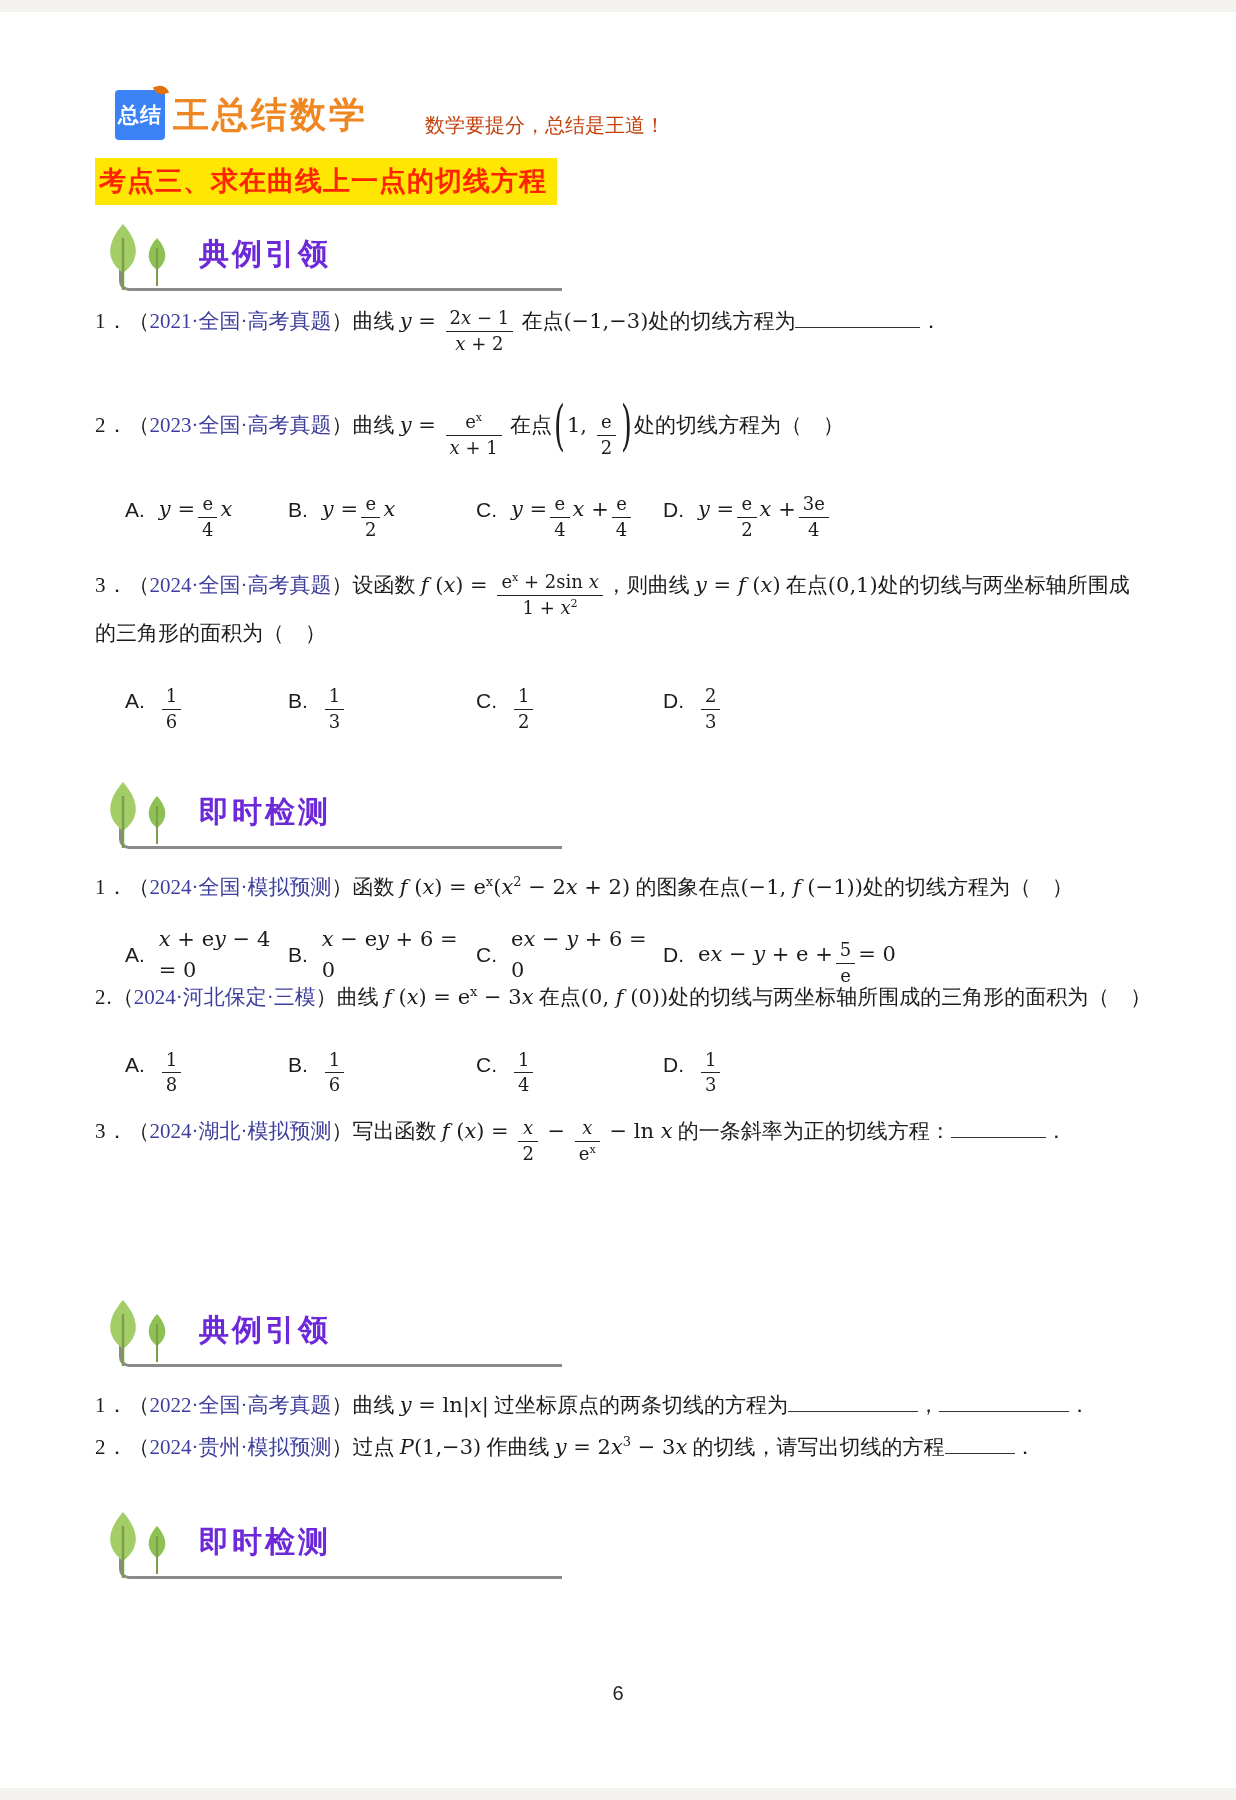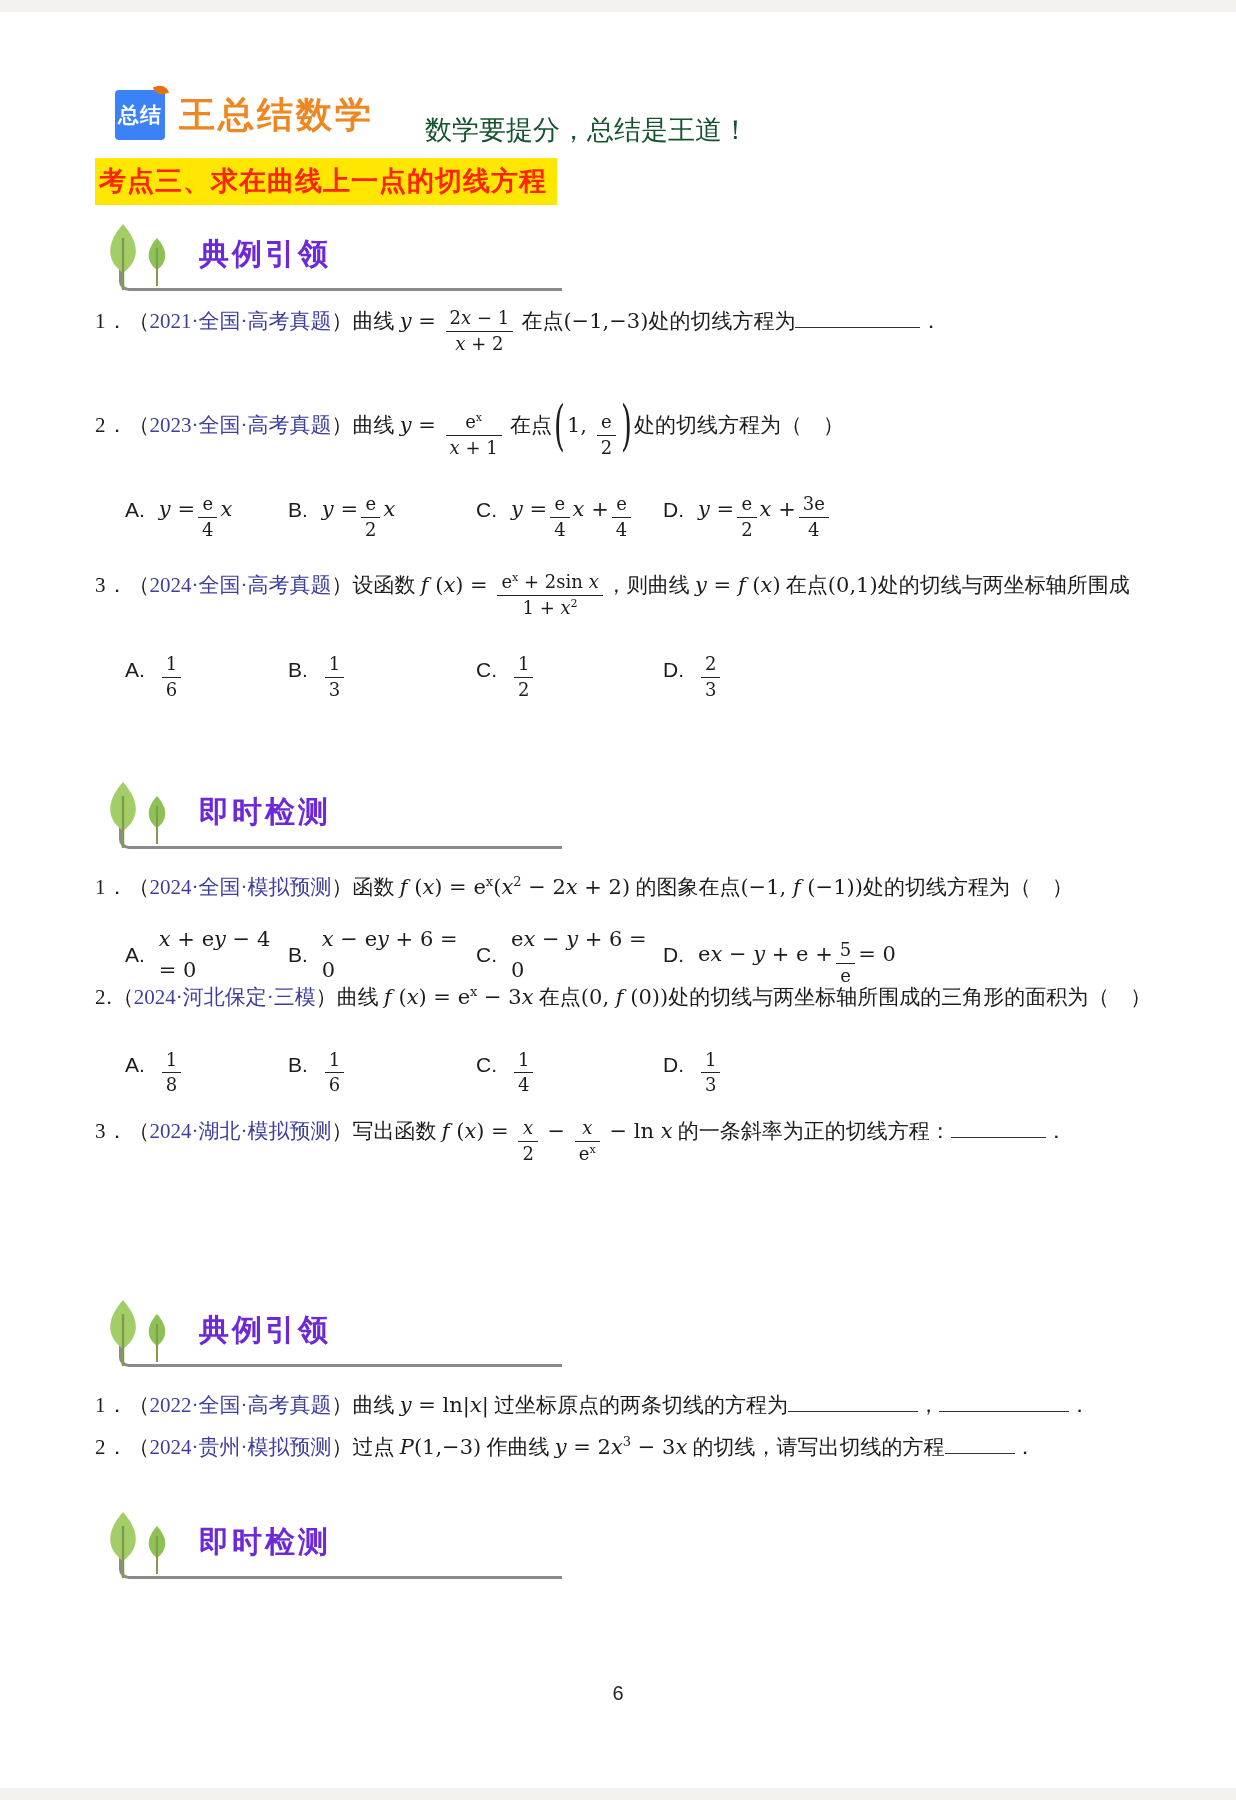--- a/index.html
+++ b/index.html
@@ -8,23 +8,23 @@
   .edge{position:absolute;left:0;width:1236px;height:12px;background:#f3f2ef;}
   .edge.top{top:0;} .edge.bottom{top:1788px;}
 
   
   .logo{position:absolute;left:95px;top:90px;display:flex;align-items:center;}
   .badge{position:relative;width:50px;height:50px;background:#3b82f6;border-radius:4px;color:#fff;
          font-family:"Liberation Sans",sans-serif;font-weight:bold;font-size:21px;
          display:flex;align-items:center;justify-content:center;letter-spacing:1px;margin-left:20px;}
   .badge::after{content:"";position:absolute;top:-5px;right:-3px;width:14px;height:10px;
          background:#e2720f;border-radius:0 10px 0 10px;transform:rotate(-18deg);}
-  .logo-text{margin-left:14px;color:#ee8722;font-family:"Liberation Sans",sans-serif;
+  .logo-text{margin-left:8px;color:#ee8722;font-family:"Liberation Sans",sans-serif;
          font-weight:bold;font-size:36px;letter-spacing:3px;}
-  .tagline{position:absolute;left:425px;top:112px;font-size:27px;color:#14532d;}
+  .tagline{position:absolute;left:425px;top:112px;font-size:20px;color:#c2410c;}
 
   
   .topic-title{position:absolute;left:95px;background:#ffe603;color:#ff2400;
          font-family:"Liberation Sans",sans-serif;font-weight:bold;font-size:27px;letter-spacing:1px;
          padding:5px 10px 6px 4px;text-decoration-thickness:3px;
          text-decoration-color:#ff2400;white-space:nowrap;}
 
   
   .sec-hdr{position:absolute;left:95px;width:520px;height:82px;}
   .corner{position:absolute;left:24px;top:26px;width:440px;height:42px;
@@ -128,20 +128,21 @@
           <span class="math"><i>x</i> + </span>
           <span class="frac">
             <span class="fn">3e</span>
             <span class="fd">4</span>
           </span>
         </div>
       </div>
     </div>
   <div class="problem" style="top:556px">
       <div class="stem"><span class="pnum">3．</span><span class="paren">（</span><span class="src">2024·全国·高考真题</span><span class="paren">）</span><span class="txt">设函数 </span><span class="math"><i>f</i> (<i>x</i>) = </span><span class="frac"><span class="fn">e<sup>x</sup> + 2sin <i>x</i></span><span class="fd">1 + <i>x</i><sup>2</sup></span></span><span class="txt">，则曲线 </span><span class="math"><i>y</i> = <i>f</i> (<i>x</i>)</span><span class="txt"> 在点</span><span class="math">(0,1)</span><span class="txt">处的切线与两坐标轴所围成</span></div>
+      <div class="stem"><span class="txt">的三角形的面积为（　）</span></div>
       <div class="options">
         <div class="option">
           <span class="olabel">A.</span>
           <span class="frac">
             <span class="fn">1</span>
             <span class="fd">6</span>
           </span>
         </div>
         <div class="option">
           <span class="olabel">B.</span>

